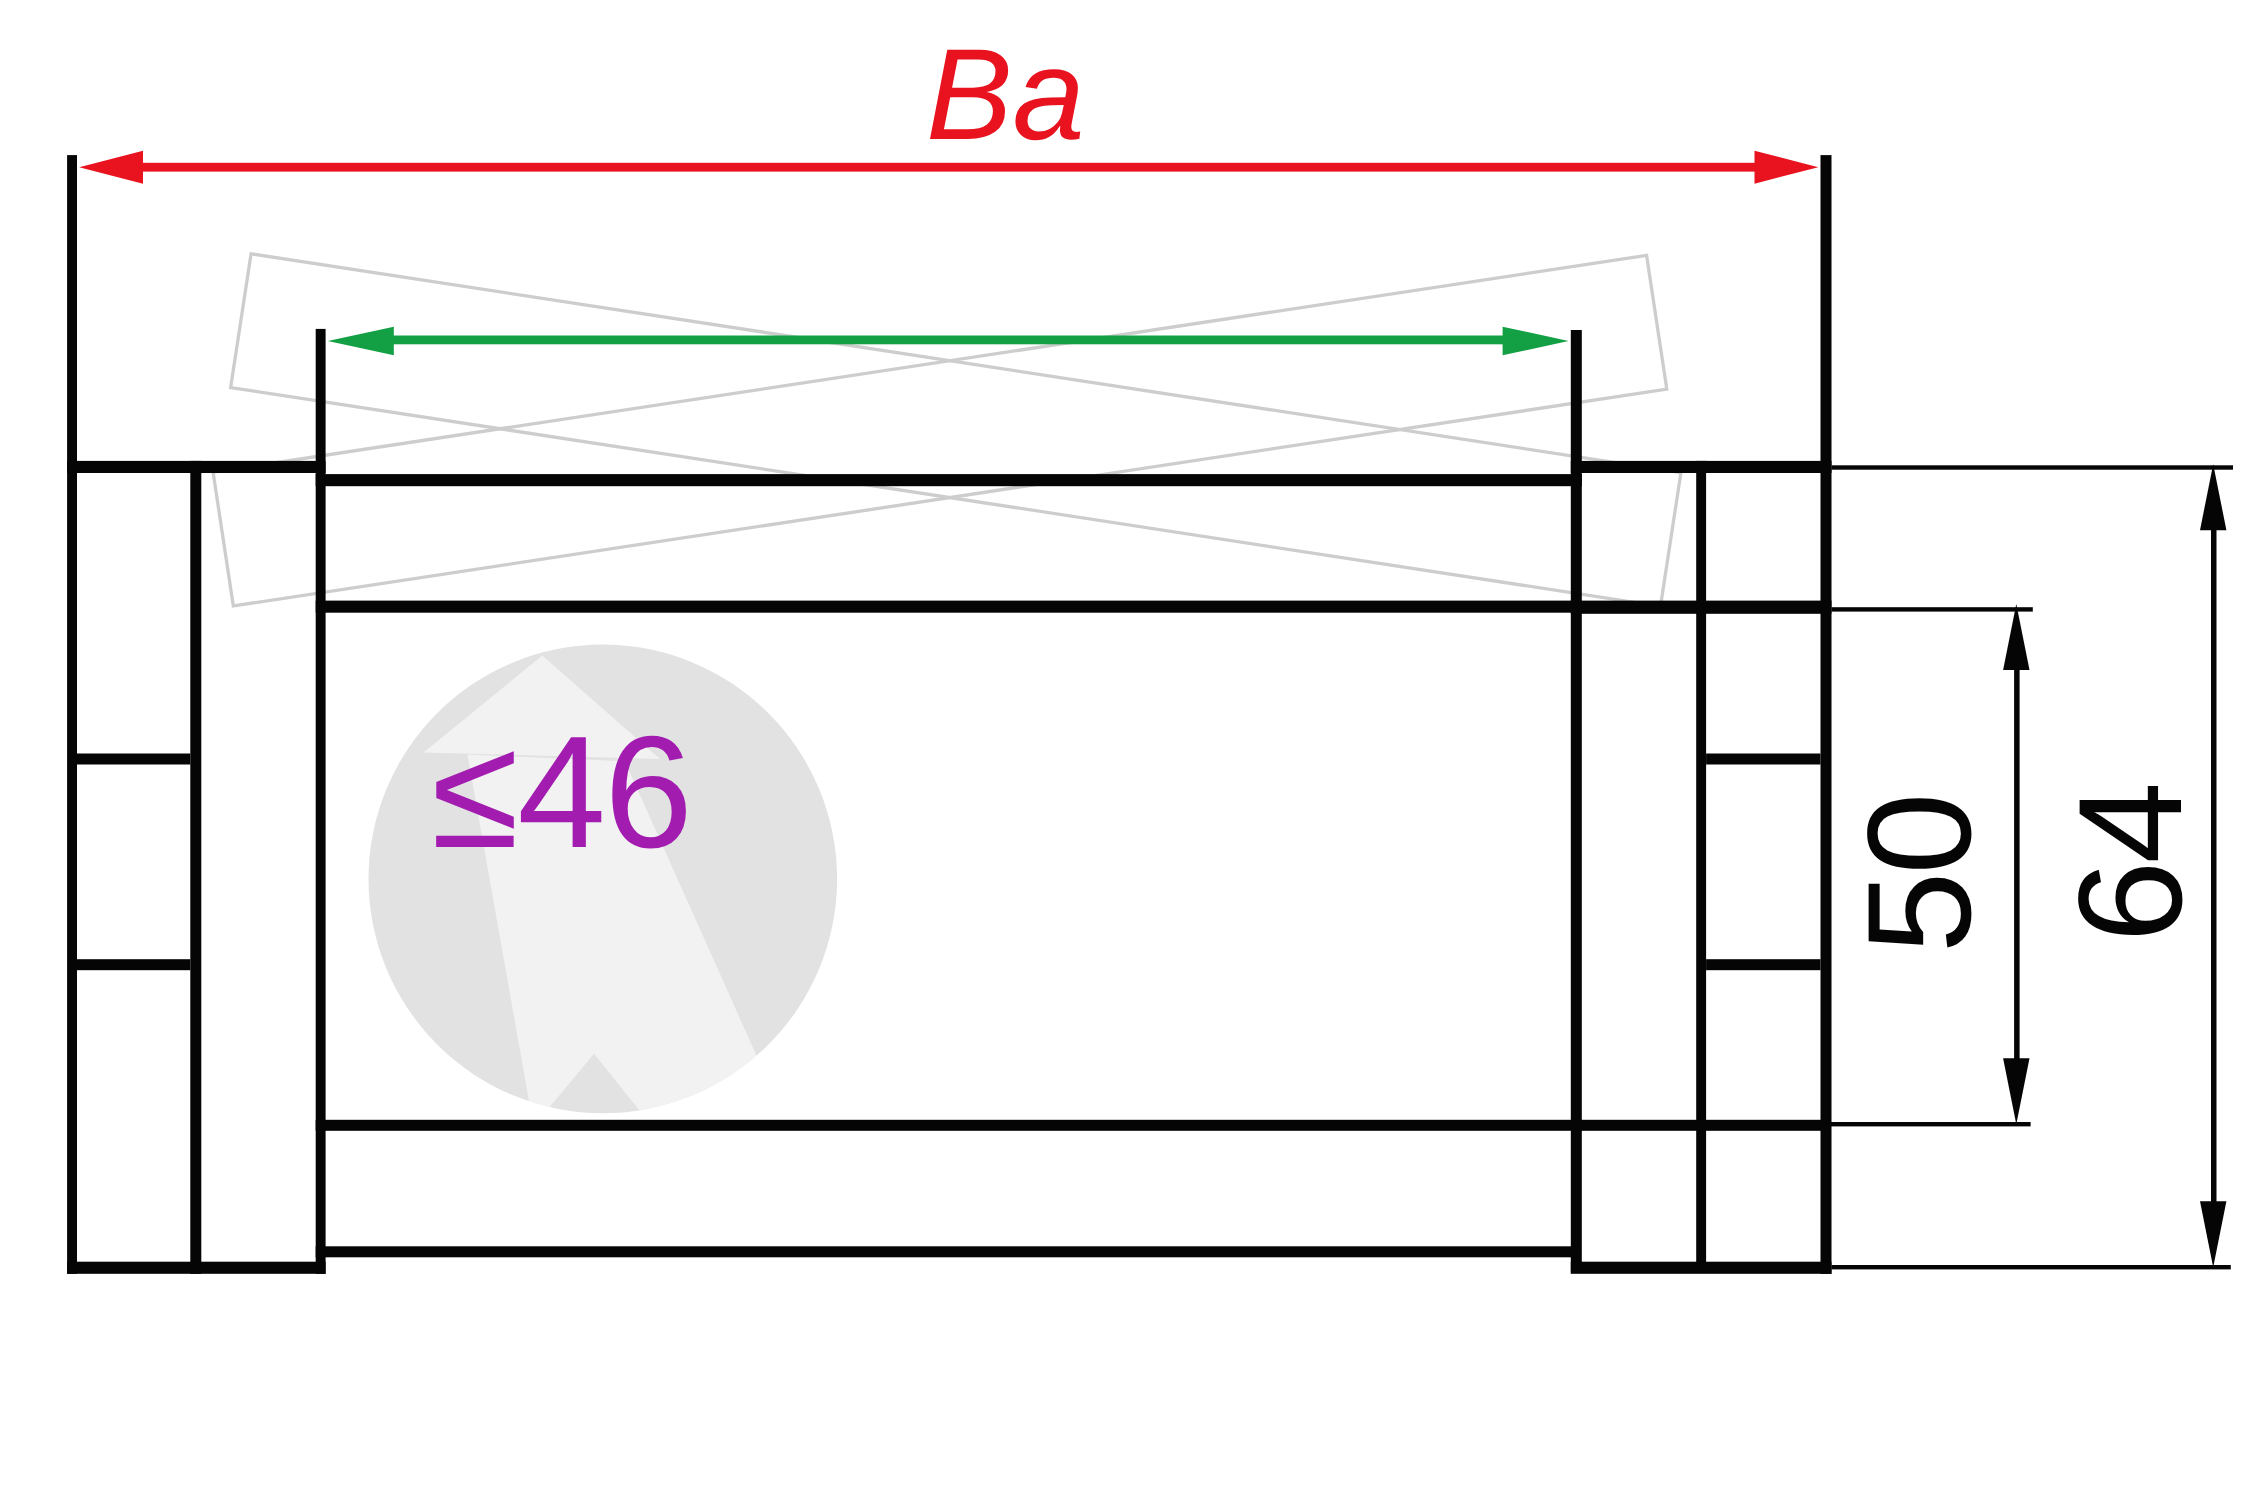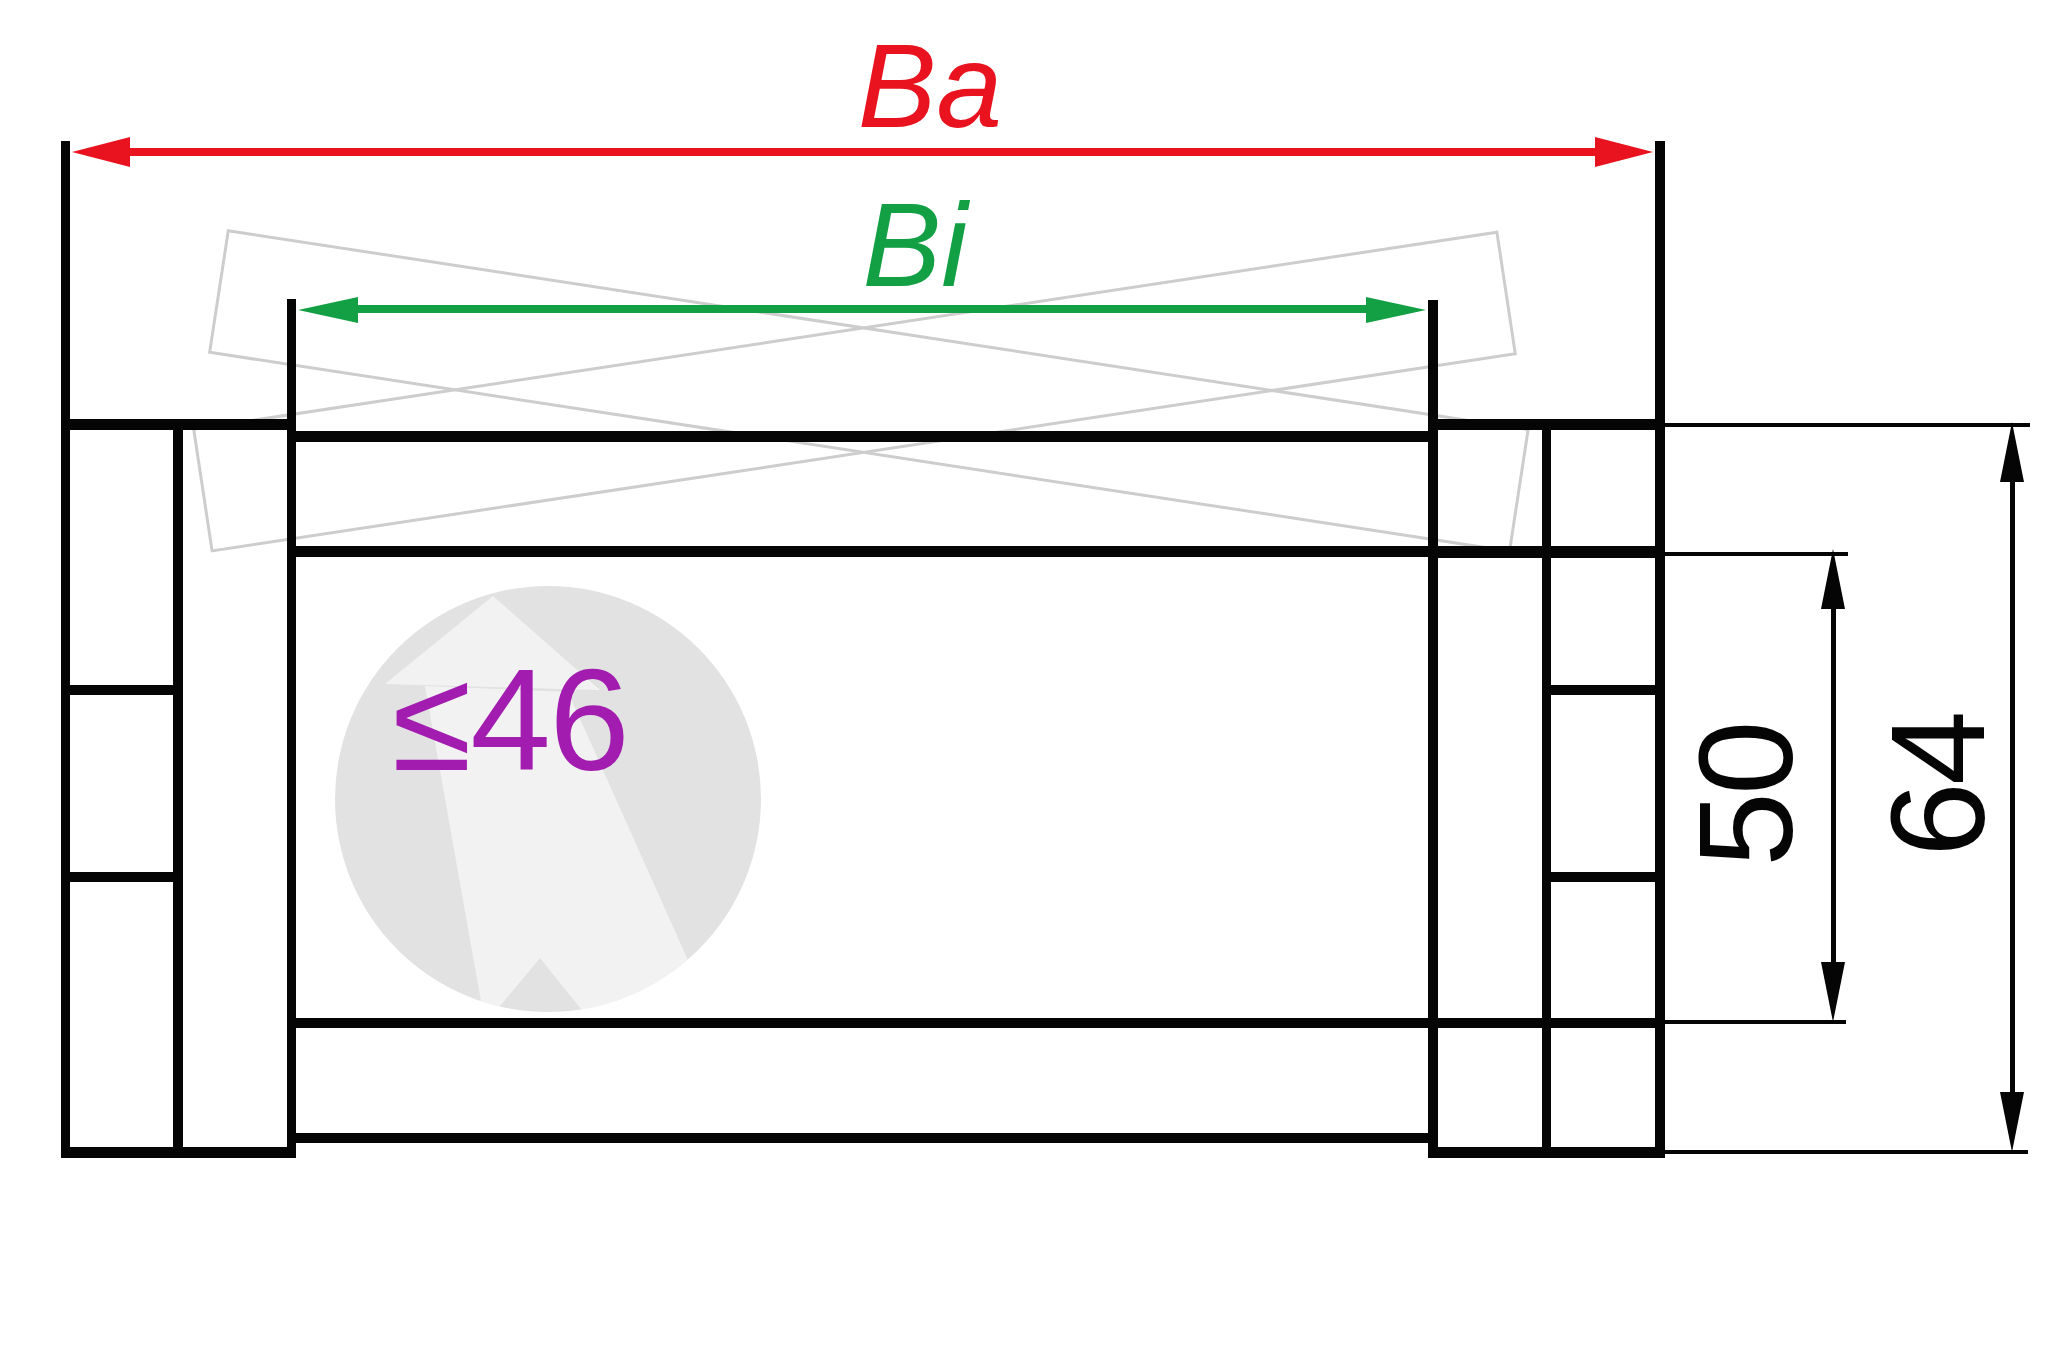--- a/index.html
+++ b/index.html
@@ -97,20 +97,19 @@
   <div class="rot-label" style="left:1645px;top:725px;width:200px;height:140px;">50</div>
 
   <div class="thin dim" style="left:2010px;top:470px;width:5px;height:635px;"></div>
   <div class="arr arr-up-blk" style="left:2000px;top:422px;"></div>
   <div class="arr arr-down-blk" style="left:2000px;top:1092px;"></div>
   <div class="rot-label" style="left:1837px;top:715px;width:200px;height:140px;">64</div>
 
   <div class="red-line" style="left:125px;top:148px;width:1475px;height:8px;"></div>
   <div class="arr arr-left-red" style="left:72px;top:137px;"></div>
   <div class="arr arr-right-red" style="left:1595px;top:137px;"></div>
-  <div class="dim-label lbl-ba" style="left:800px;top:18px;width:260px;height:136px;">Ba</div>
+  <div class="dim-label lbl-ba" style="left:784px;top:18px;width:260px;height:136px;">Ba</div>
 
   <div class="grn-line" style="left:350px;top:305px;width:1030px;height:8px;"></div>
   <div class="arr arr-left-grn" style="left:298px;top:297px;"></div>
   <div class="arr arr-right-grn" style="left:1366px;top:297px;"></div>
-  <div class="dim-label lbl-bi" style="left:785px;top:175px;width:260px;height:140px;">Bi</div>
 
 </div>
 
 </body></html>

